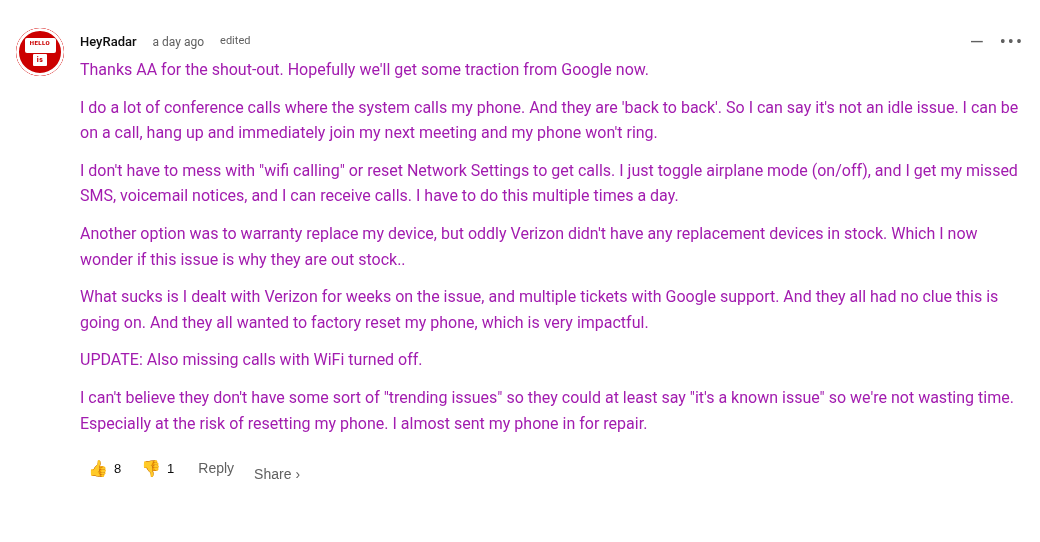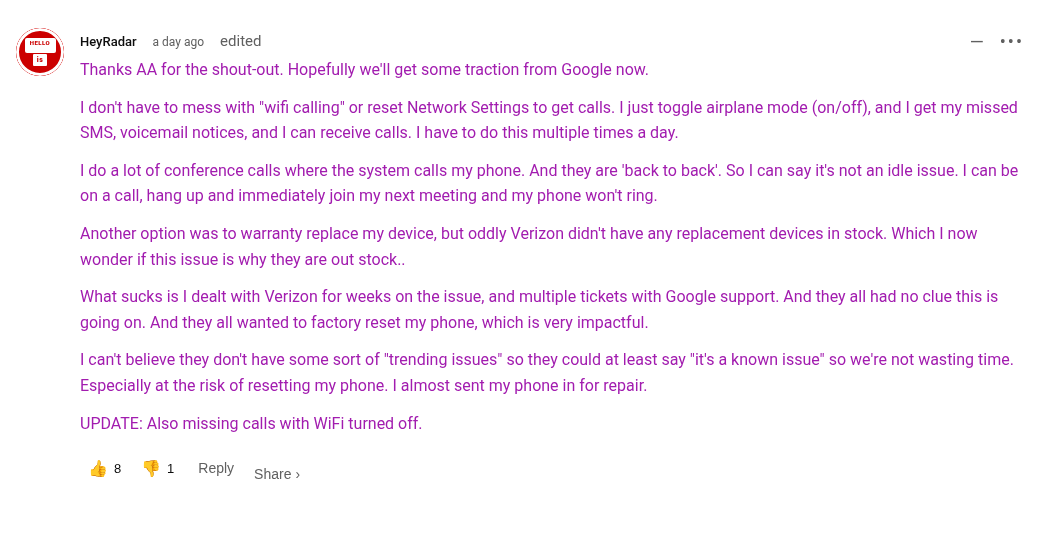--- a/index.html
+++ b/index.html
@@ -91,21 +91,21 @@
       font-weight: 500;
       font-size: 13px;
       color: #0d0d0d;
     }
     .meta {
       color: #606060;
       font-size: 12px;
     }
     .edited-label {
       color: #606060;
-      font-size: 15px;
+      font-size: 11px;
     }
     .comment-header-right {
       display: flex;
       align-items: center;
       gap: 16px;
     }
     .dash-icon {
       font-size: 18px;
       color: #606060;
       cursor: pointer;
@@ -201,26 +201,26 @@
         <span class="edited-label">edited</span>
       </div>
       <div class="comment-header-right">
         <span class="dash-icon">—</span>
         <span class="more-icon">•••</span>
       </div>
     </div>
 
     <div class="comment-text">
       <p>Thanks AA for the shout-out. Hopefully we'll get some traction from Google now.</p>
+      <p>I do a lot of conference calls where the system calls my phone. And they are 'back to back'. So I can say it's not an idle issue. I can be on a call, hang up and immediately join my next meeting and my phone won't ring.</p>
       <p>I don't have to mess with "wifi calling" or reset Network Settings to get calls. I just toggle airplane mode (on/off), and I get my missed SMS, voicemail notices, and I can receive calls. I have to do this multiple times a day.</p>
-      <p>I do a lot of conference calls where the system calls my phone. And they are 'back to back'. So I can say it's not an idle issue. I can be on a call, hang up and immediately join my next meeting and my phone won't ring.</p>
       <p>Another option was to warranty replace my device, but oddly Verizon didn't have any replacement devices in stock. Which I now wonder if this issue is why they are out stock..</p>
       <p>What sucks is I dealt with Verizon for weeks on the issue, and multiple tickets with Google support. And they all had no clue this is going on. And they all wanted to factory reset my phone, which is very impactful.</p>
+      <p>UPDATE: Also missing calls with WiFi turned off.</p>
       <p>I can't believe they don't have some sort of "trending issues" so they could at least say "it's a known issue" so we're not wasting time. Especially at the risk of resetting my phone. I almost sent my phone in for repair.</p>
-      <p>UPDATE: Also missing calls with WiFi turned off.</p>
     </div>
 
     <div class="comment-actions">
       <button class="action-btn">
         <span class="icon">👍</span>
         <span class="action-count">8</span>
       </button>
       <button class="action-btn">
         <span class="icon">👎</span>
         <span class="action-count">1</span>

